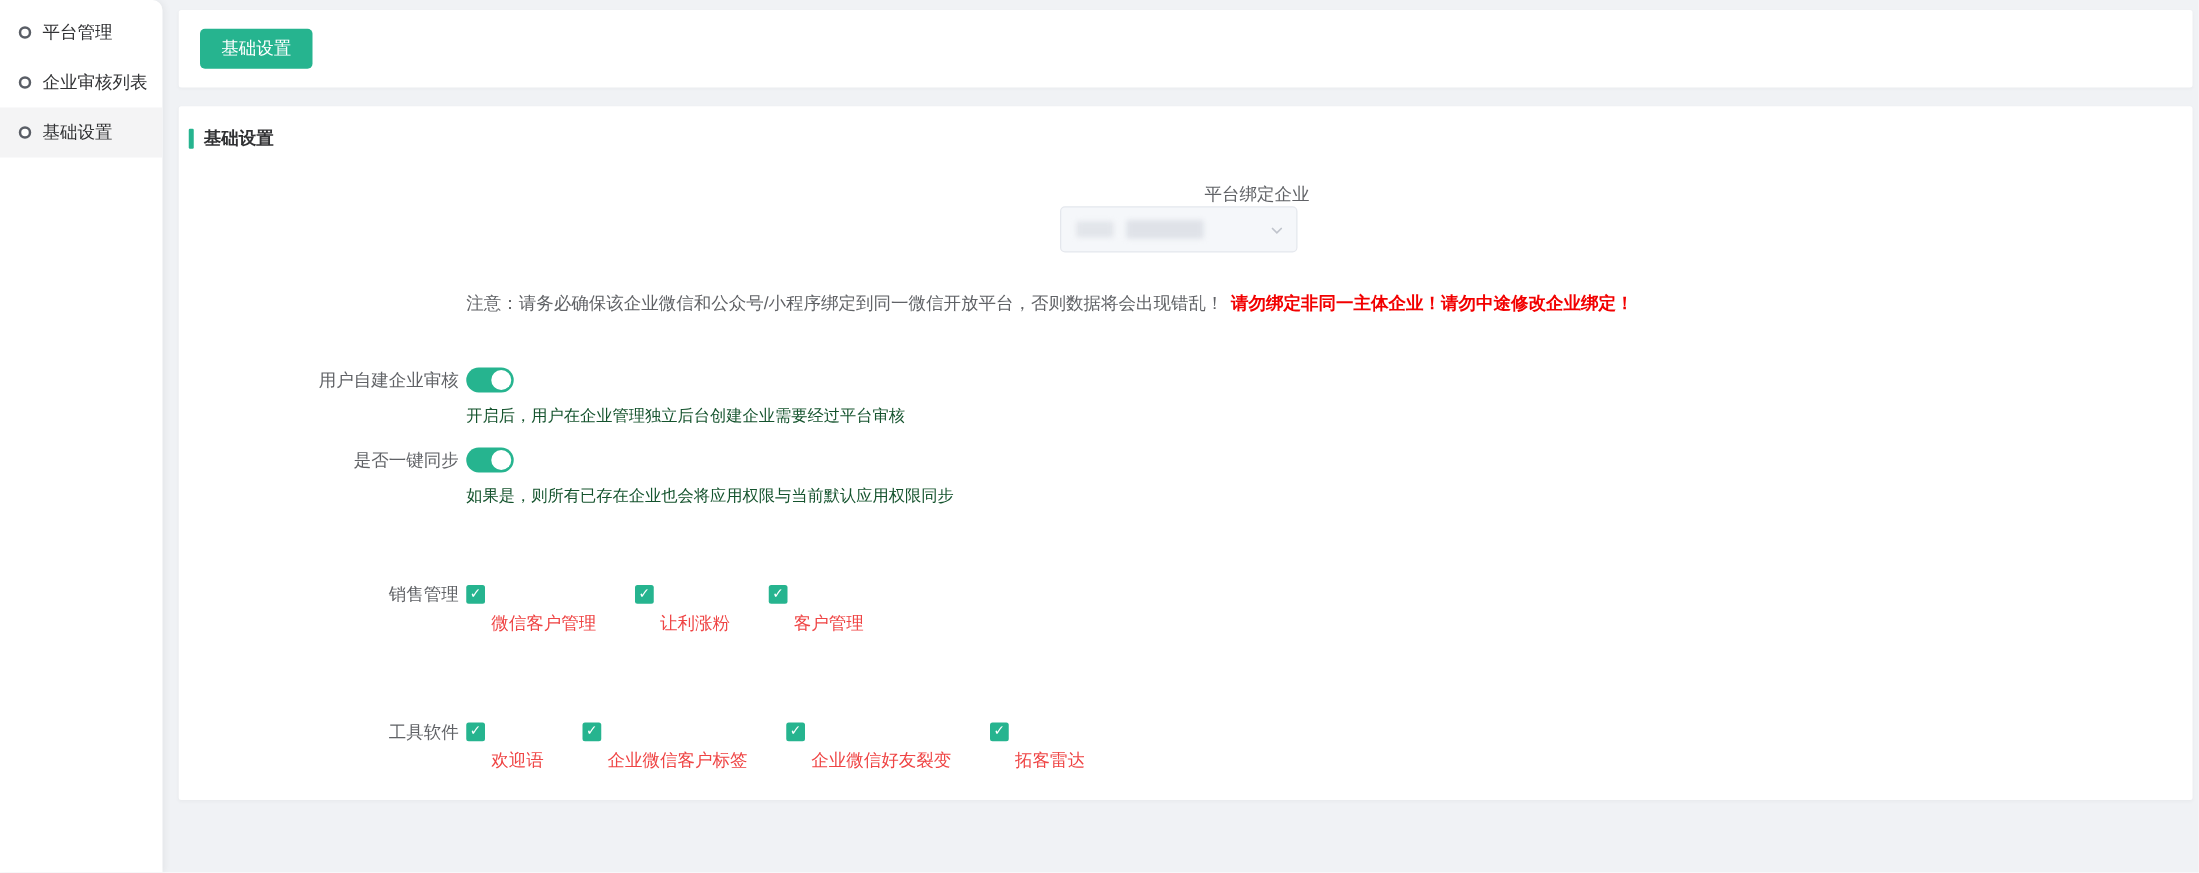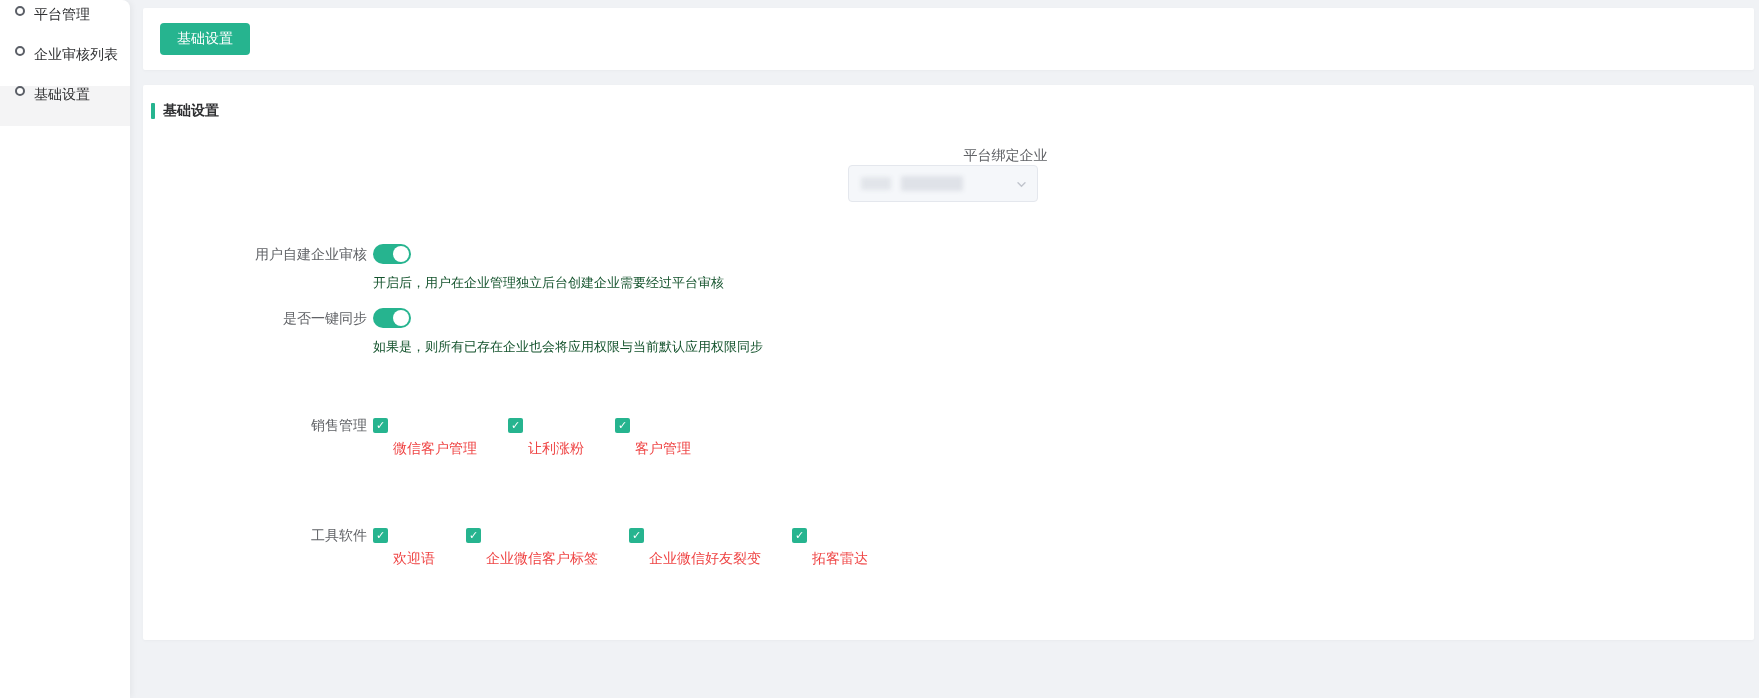--- a/index.html
+++ b/index.html
@@ -12,21 +12,21 @@
   .app { position:relative; width:1759px; height:698px; }
 
   
   .sidebar {
     position:absolute; left:0; top:0; width:130px; height:698px;
     background:#fff; border-top-right-radius:8px;
     box-shadow:2px 0 6px rgba(0,0,0,.05);
     padding-top:6px; z-index:2;
   }
   .side-item {
-    display:flex; gap:9px;
+    display:flex; align-items:center; gap:9px;
     height:40px; padding-left:15px; cursor:pointer;
     color:#303133; font-size:14px; white-space:nowrap;
   }
   .side-item.active { background:#f4f4f5; }
   .circle-icon {
     width:10px; height:10px; border:2px solid #5a5e66;
     border-radius:50%; flex:0 0 auto; background:#fff;
   }
 
   
@@ -147,20 +147,27 @@
         <span class="blob blob-sm"></span>
         <span class="blob blob-md"></span>
         <span class="chevron">
           <svg width="13" height="13" viewBox="0 0 13 13">
               <path d="M3 4.8 L6.5 8.3 L10 4.8" stroke="#c0c4cc" stroke-width="1.4" fill="none" stroke-linecap="round"></path>
             </svg>
         </span>
       </div>
     </div>
 
+    <div class="form-row row-note">
+      <div class="form-label"></div>
+      <div class="note-text">
+        <span>注意：请务必确保该企业微信和公众号/小程序绑定到同一微信开放平台，否则数据将会出现错乱！</span>
+        <span class="warn-text">请勿绑定非同一主体企业！请勿中途修改企业绑定！</span>
+      </div>
+    </div>
 
 
     <div class="form-row row-toggle">
       <div class="form-label">用户自建企业审核</div>
       <div class="switch">
         <span class="knob"></span>
       </div>
     </div>
 
     <div class="form-row row-helper">

